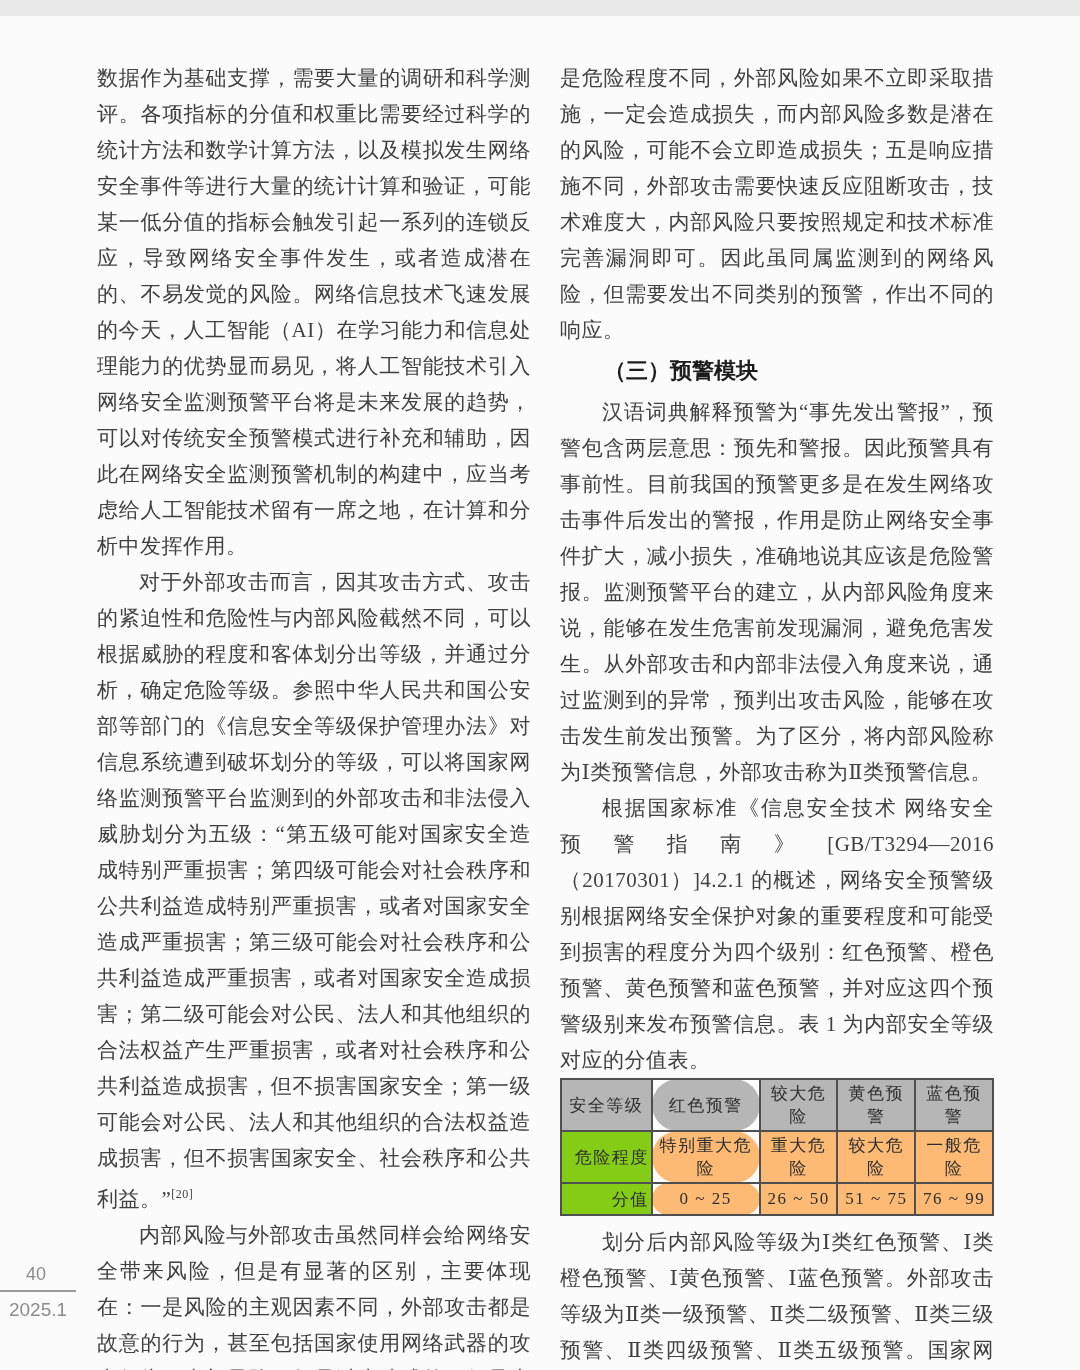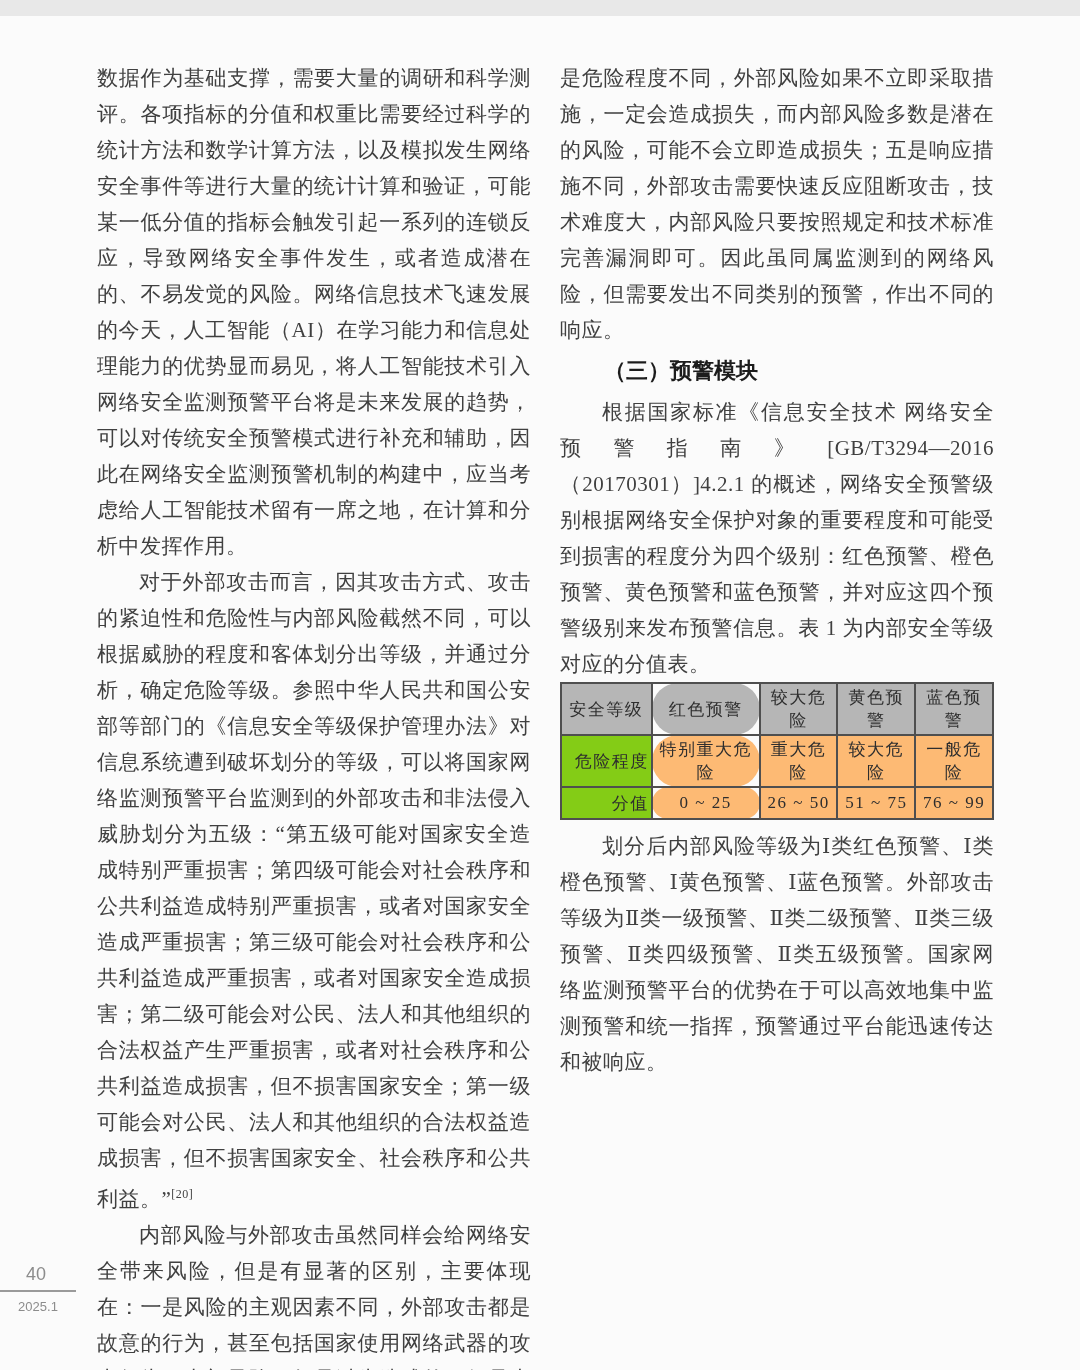--- a/index.html
+++ b/index.html
@@ -96,40 +96,41 @@
     padding-bottom: 5px;
   }
   .footer .footer-line {
     width: 76px;
     height: 2px;
     background: #9a9a9a;
   }
   .footer .issue {
     width: 76px;
     text-align: center;
-    font-size: 13px;
+    font-size: 19px;
     padding-top: 7px;
   }
 </style>
 </head>
 <body>
 
 <div class="page">
 
   <div class="col col-left">
     <p class="body-text no-indent">数据作为基础支撑，需要大量的调研和科学测评。各项指标的分值和权重比需要经过科学的统计方法和数学计算方法，以及模拟发生网络安全事件等进行大量的统计计算和验证，可能某一低分值的指标会触发引起一系列的连锁反应，导致网络安全事件发生，或者造成潜在的、不易发觉的风险。网络信息技术飞速发展的今天，人工智能（AI）在学习能力和信息处理能力的优势显而易见，将人工智能技术引入网络安全监测预警平台将是未来发展的趋势，可以对传统安全预警模式进行补充和辅助，因此在网络安全监测预警机制的构建中，应当考虑给人工智能技术留有一席之地，在计算和分析中发挥作用。</p>
     <p class="body-text indent"><span>对于外部攻击而言，因其攻击方式、攻击的紧迫性和危险性与内部风险截然不同，可以根据威胁的程度和客体划分出等级，并通过分析，确定危险等级。参照中华人民共和国公安部等部门的《信息安全等级保护管理办法》对信息系统遭到破坏划分的等级，可以将国家网络监测预警平台监测到的外部攻击和非法侵入威胁划分为五级：“第五级可能对国家安全造成特别严重损害；第四级可能会对社会秩序和公共利益造成特别严重损害，或者对国家安全造成严重损害；第三级可能会对社会秩序和公共利益造成严重损害，或者对国家安全造成损害；第二级可能会对公民、法人和其他组织的合法权益产生严重损害，或者对社会秩序和公共利益造成损害，但不损害国家安全；第一级可能会对公民、法人和其他组织的合法权益造成损害，但不损害国家安全、社会秩序和公共利益。”</span><sup class="cite">[20]</sup></p>
     <p class="body-text indent">内部风险与外部攻击虽然同样会给网络安全带来风险，但是有显著的区别，主要体现在：一是风险的主观因素不同，外部攻击都是故意的行为，甚至包括国家使用网络武器的攻击行为，内部风险一般是过失造成的，但是也不能完全排除故意，一般情况是被动造成的风险；二是风险范围不同，外部攻击目标确定，而内部风险一般是潜在的风险，危害范围不确定；三是危急程度不同，外部攻击从发现异常数据判断出风险到造成损害之间存在时间差，视攻击武器和攻击难度影响而有差异，需要立即做出反应；而内部风险不一定都是现实的风险；四</p>
   </div>
 
   <div class="col col-right">
     <p class="body-text no-indent">是危险程度不同，外部风险如果不立即采取措施，一定会造成损失，而内部风险多数是潜在的风险，可能不会立即造成损失；五是响应措施不同，外部攻击需要快速反应阻断攻击，技术难度大，内部风险只要按照规定和技术标准完善漏洞即可。因此虽同属监测到的网络风险，但需要发出不同类别的预警，作出不同的响应。</p>
 
     <h3 class="section-heading">（三）预警模块</h3>
 
+    <p class="body-text indent">汉语词典解释预警为“事先发出警报”，预警包含两层意思：预先和警报。因此预警具有事前性。目前我国的预警更多是在发生网络攻击事件后发出的警报，作用是防止网络安全事件扩大，减小损失，准确地说其应该是危险警报。监测预警平台的建立，从内部风险角度来说，能够在发生危害前发现漏洞，避免危害发生。从外部攻击和内部非法侵入角度来说，通过监测到的异常，预判出攻击风险，能够在攻击发生前发出预警。为了区分，将内部风险称为Ⅰ类预警信息，外部攻击称为Ⅱ类预警信息。</p>
     <p class="body-text indent">根据国家标准《信息安全技术 网络安全预警指南》[GB/T3294—2016（20170301）]4.2.1 的概述，网络安全预警级别根据网络安全保护对象的重要程度和可能受到损害的程度分为四个级别：红色预警、橙色预警、黄色预警和蓝色预警，并对应这四个预警级别来发布预警信息。表 1 为内部安全等级对应的分值表。</p>
 
 
     <table class="score-table">
       <tbody>
         <tr class="head">
           <td class="c0">安全等级</td>
           <td class="c1">红色预警</td>
           <td class="c2">较大危险</td>
           <td class="c3">黄色预警</td>

